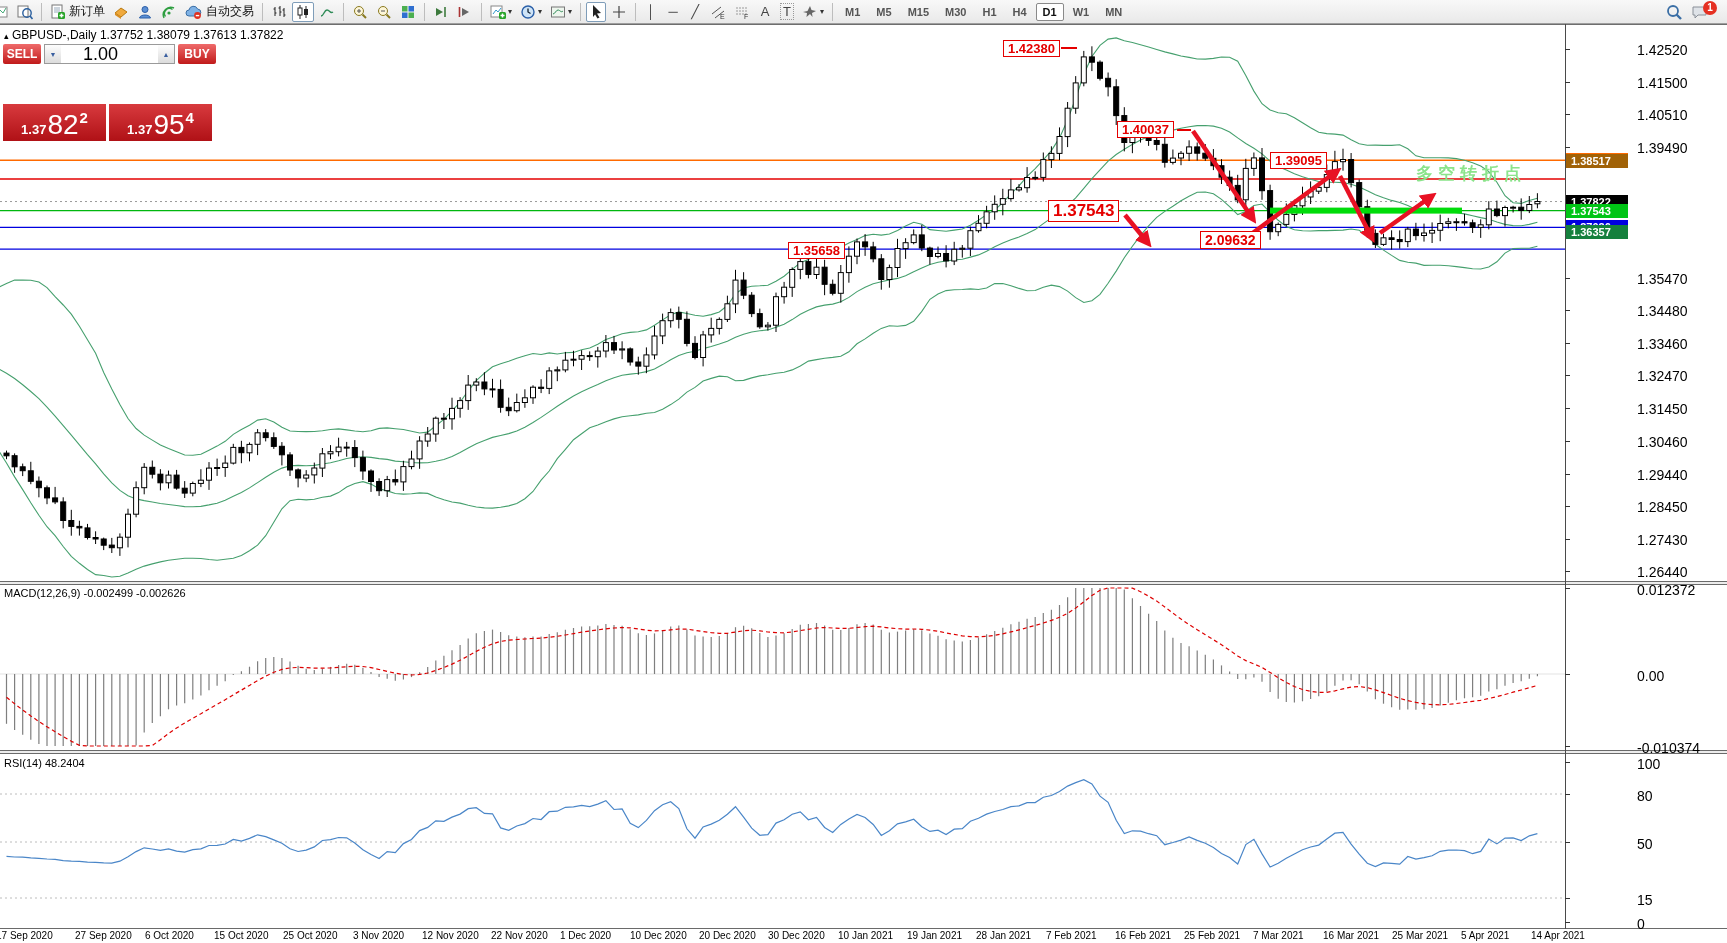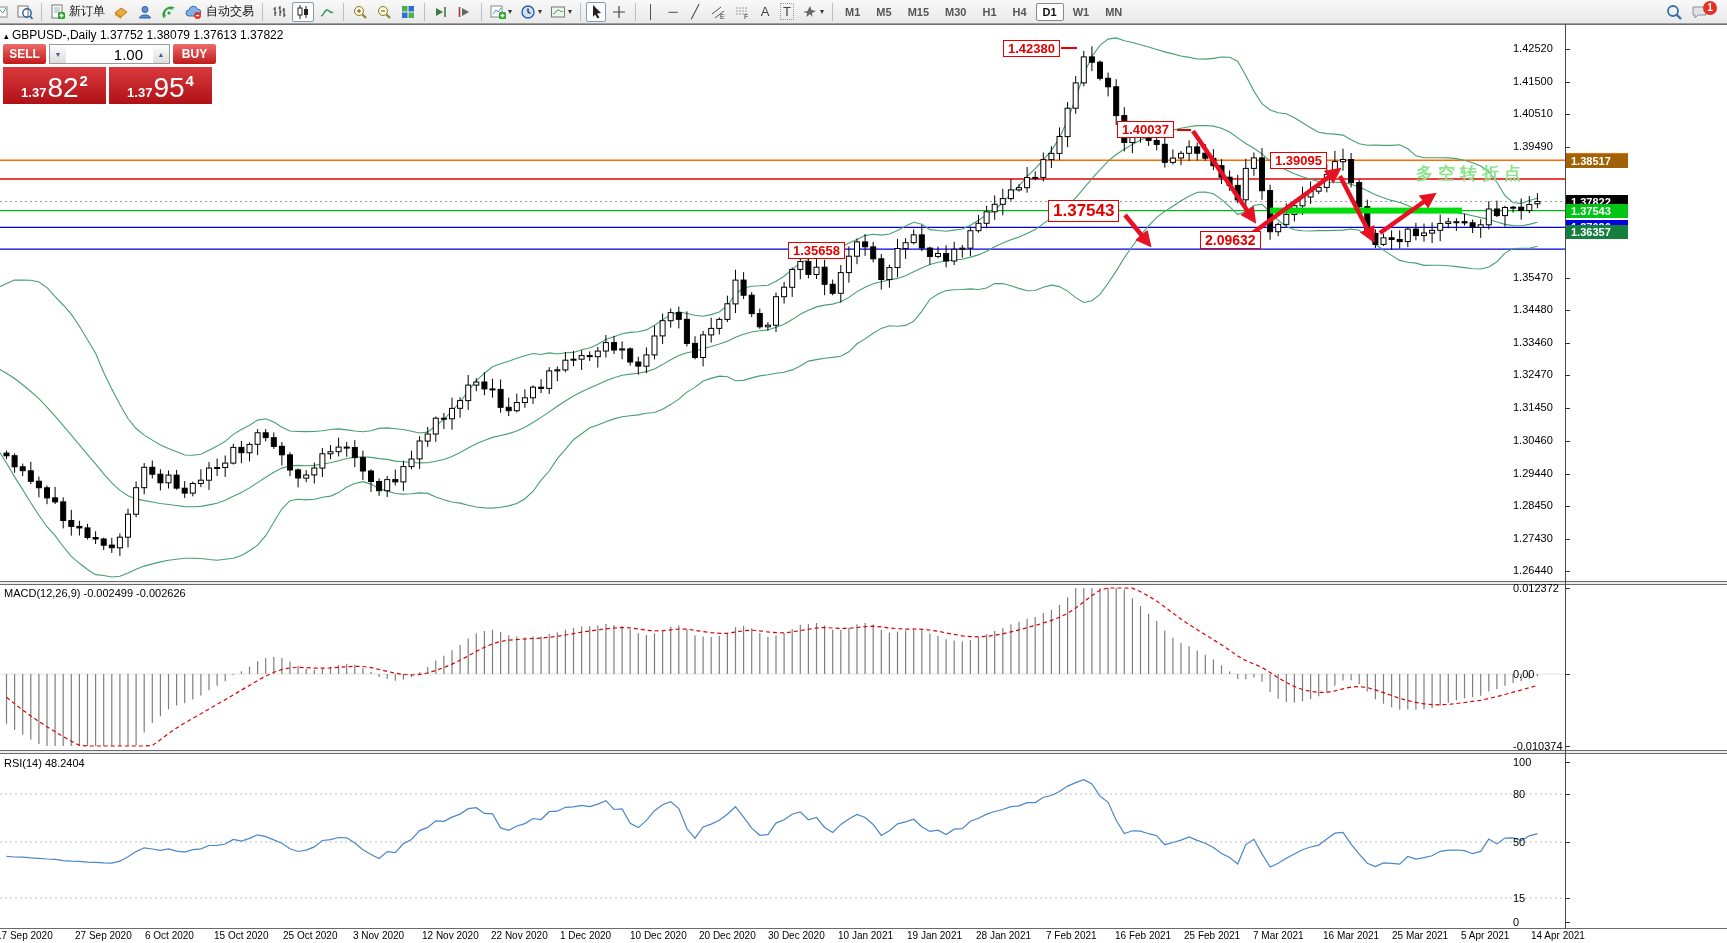--- a/index.html
+++ b/index.html
@@ -21,44 +21,44 @@
   .glyph{font-size:13px;color:#444;}
   #tb-right{margin-left:auto;display:flex;align-items:center;margin-right:6px;}
   #notif-badge{width:14px;height:14px;border-radius:50%;background:#e53022;color:#fff;
     font-size:10px;font-weight:bold;display:flex;align-items:center;justify-content:center;margin-left:-6px;margin-top:-8px;}
   
   #chart-frame-top{position:absolute;left:0;top:24px;width:1727px;height:1px;background:#6e6e6e;}
   #axis-sep{position:absolute;left:1565px;top:24px;width:1px;height:905px;background:#4a4a4a;}
   .splitter{position:absolute;left:0;width:1727px;height:4px;background:#ececec;
     border-top:1px solid #6a6a6a;border-bottom:1px solid #6a6a6a;box-sizing:border-box;}
   #bottom-frame{position:absolute;left:0;top:928px;width:1727px;height:1px;background:#6a6a6a;}
-  .tick-label{position:absolute;left:1513px;font-size:11px;color:#000;white-space:nowrap;}
+  .tick-label{position:absolute;left:1637px;font-size:14px;color:#000;white-space:nowrap;}
   .tick-dash{position:absolute;left:1565px;width:5px;height:1px;background:#333;}
   .price-badge{position:absolute;left:1566px;width:62px;height:14px;line-height:14px;
     font-size:11px;font-weight:bold;color:#fff;padding-left:5px;box-sizing:border-box;}
   .date-label{position:absolute;top:930px;font-size:10px;color:#000;white-space:nowrap;}
   .ind-label{position:absolute;left:4px;font-size:11px;color:#000;white-space:nowrap;}
   
   .price-note{position:absolute;border:1px solid #e50000;color:#e50000;background:#fff;
     padding:0 4px;font-weight:bold;white-space:nowrap;}
   .conn{position:absolute;height:2px;background:#e50000;}
   #cn-note{position:absolute;font-weight:bold;white-space:nowrap;}
   
   #ohlc-row{position:absolute;left:4px;top:28px;font-size:12px;color:#000;white-space:nowrap;}
   #trade-panel{position:absolute;left:3px;top:44px;width:213px;}
   .tp-row1{display:flex;height:20px;}
   .tp-btn{width:47px;height:20px;color:#fff;font-size:12px;font-weight:bold;
     background:linear-gradient(#ef6a6a,#c01a1a);display:flex;align-items:center;justify-content:center;border-radius:2px;}
   .vol-wrap{display:flex;height:20px;margin:0 3px;border:1px solid #9a9a9a;background:#fff;box-sizing:border-box;}
   .vol-spin{width:16px;height:18px;background:linear-gradient(#fdfdfd,#dcdcdc);border:0;
     font-size:7px;color:#3a5fa0;display:flex;align-items:center;justify-content:center;}
-  #vol-input{width:75px;border:0;outline:none;text-align:right;font-size:15px;font-family:"Liberation Sans",sans-serif;padding-right:10px;}
+  #vol-input{width:75px;border:0;outline:none;text-align:center;font-size:18px;font-family:"Liberation Sans",sans-serif;padding-right:20px;}
   .tp-row2{display:flex;margin-top:3px;}
   .big-quote{width:103px;height:37px;background:linear-gradient(#d83a3e,#b01116);color:#fff;
-    display:flex;align-items:flex-end;justify-content:center;padding-bottom:1px;box-sizing:border-box;}
+    display:flex;align-items:flex-end;justify-content:center;padding-bottom:1px;box-sizing:border-box;margin-top:37px;}
   .big-quote .bq-small{font-size:13px;font-weight:bold;margin-bottom:3px;}
   .big-quote .bq-big{font-size:28px;line-height:30px;margin:0 1px;}
   .big-quote .bq-sup{font-size:15px;font-weight:bold;margin-bottom:14px;}
   svg{display:block;}
 </style>
 </head>
 <body>
 
 <div id="app">
 

